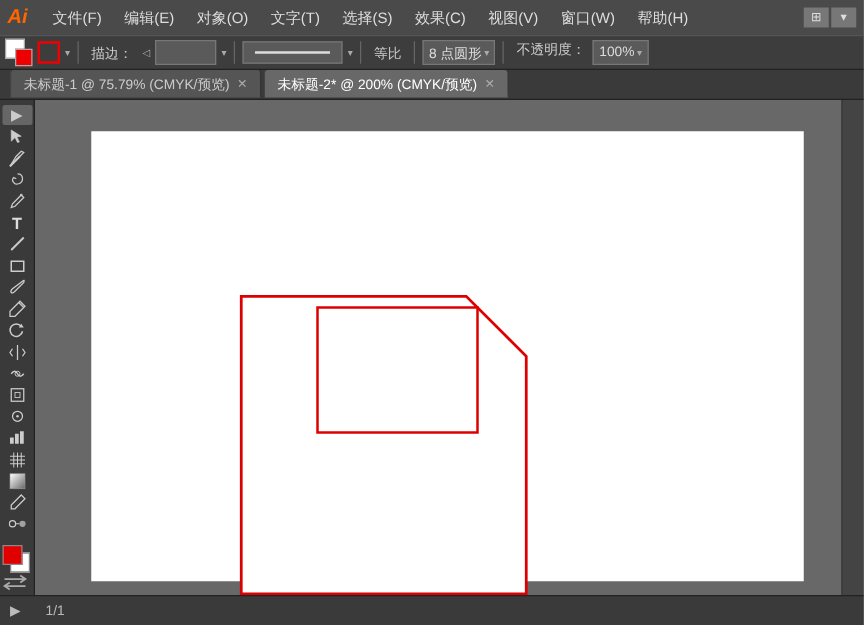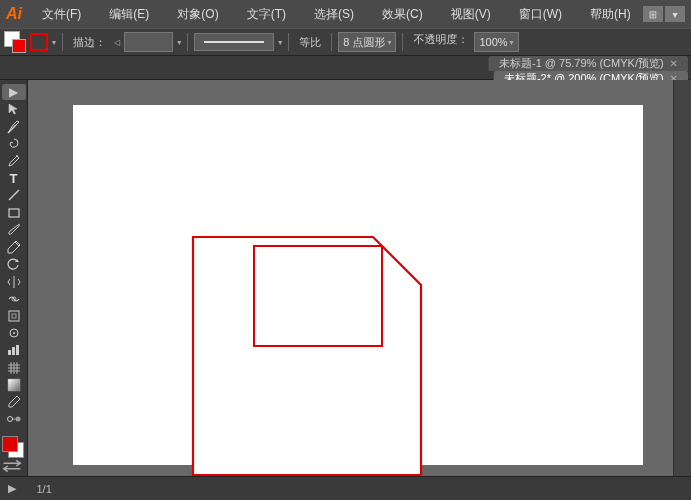--- a/index.html
+++ b/index.html
@@ -17,21 +17,21 @@
     #app-logo {
       color: #ff6600;
       font-weight: bold;
       font-size: 16px;
       font-style: italic;
       margin-right: 4px;
       width: 22px;
     }
     #menu-bar {
       display: flex;
-      gap: 16px;
+      gap: 6px;
       font-size: 12px;
       color: #ddd;
       flex: 1;
     }
     .menu-item {
       padding: 2px 6px;
       cursor: pointer;
       border-radius: 2px;
     }
     #window-controls {
@@ -104,24 +104,22 @@
     }
     .opacity-area {
       display: flex; align-items: flex-start; gap: 2px;
     }
 
     
     #tab-bar {
       height: 24px;
       background: #3a3a3a;
       display: flex;
-      align-items: flex-end;
       padding-left: 8px;
       border-bottom: 1px solid #222;
-      flex-direction: column;
     }
     .tab {
       height: 22px;
       background: #555;
       color: #ccc;
       font-size: 11px;
       padding: 0 10px;
       display: flex; align-items: center; gap: 6px;
       border-right: 1px solid #333;
       border-left: 1px solid #444;

